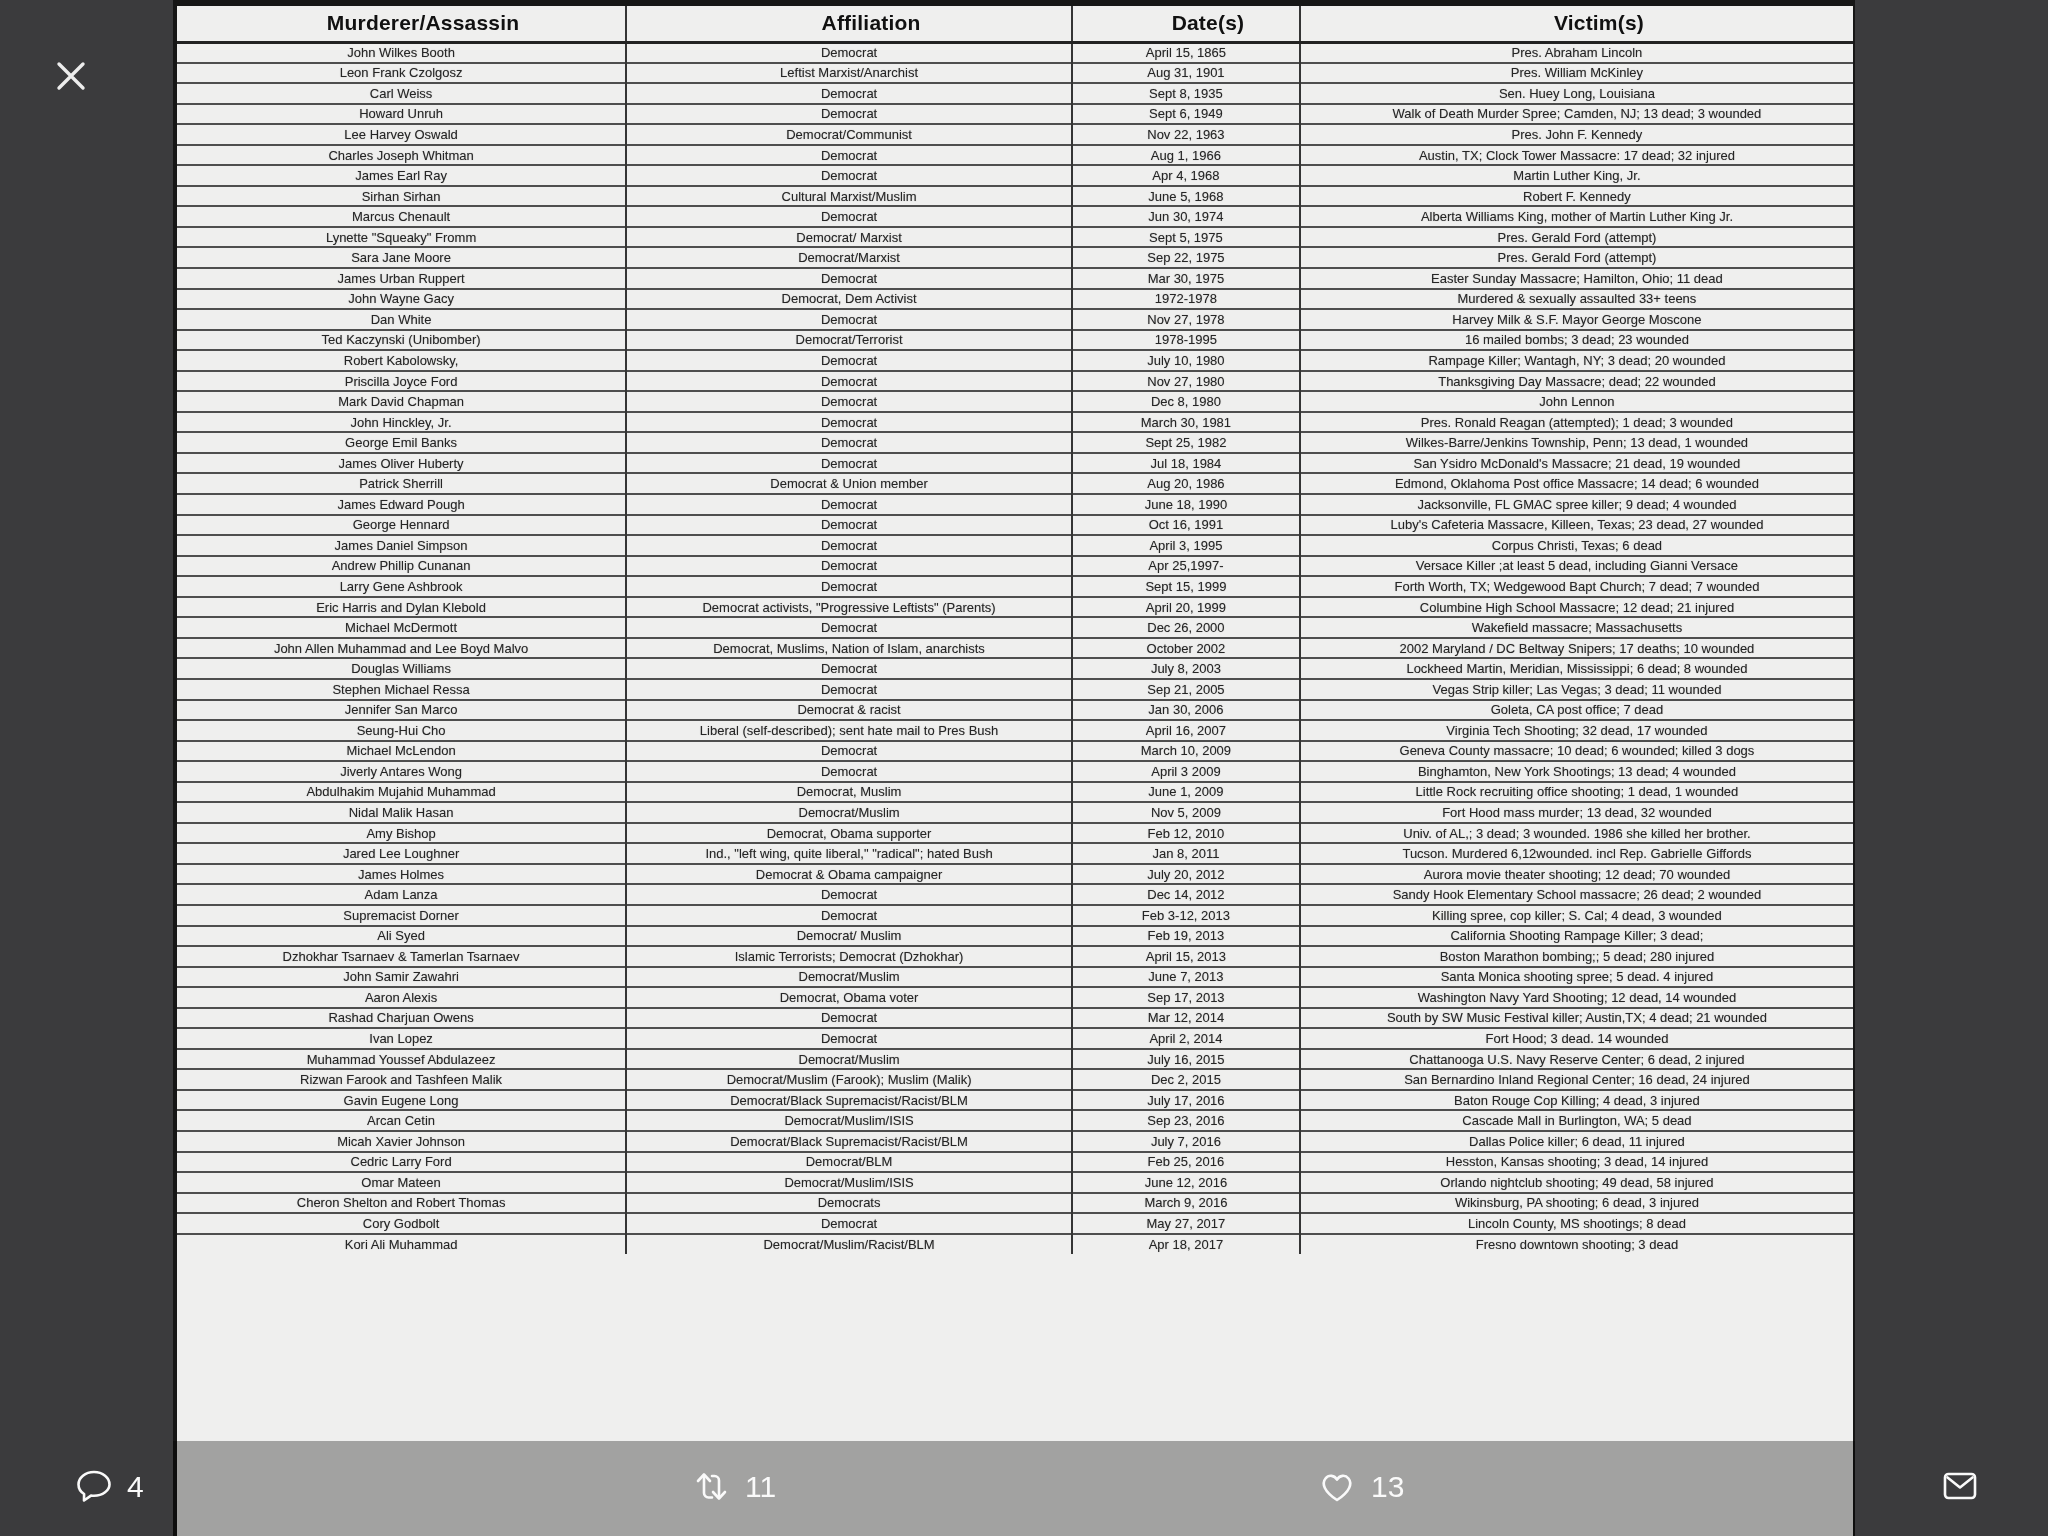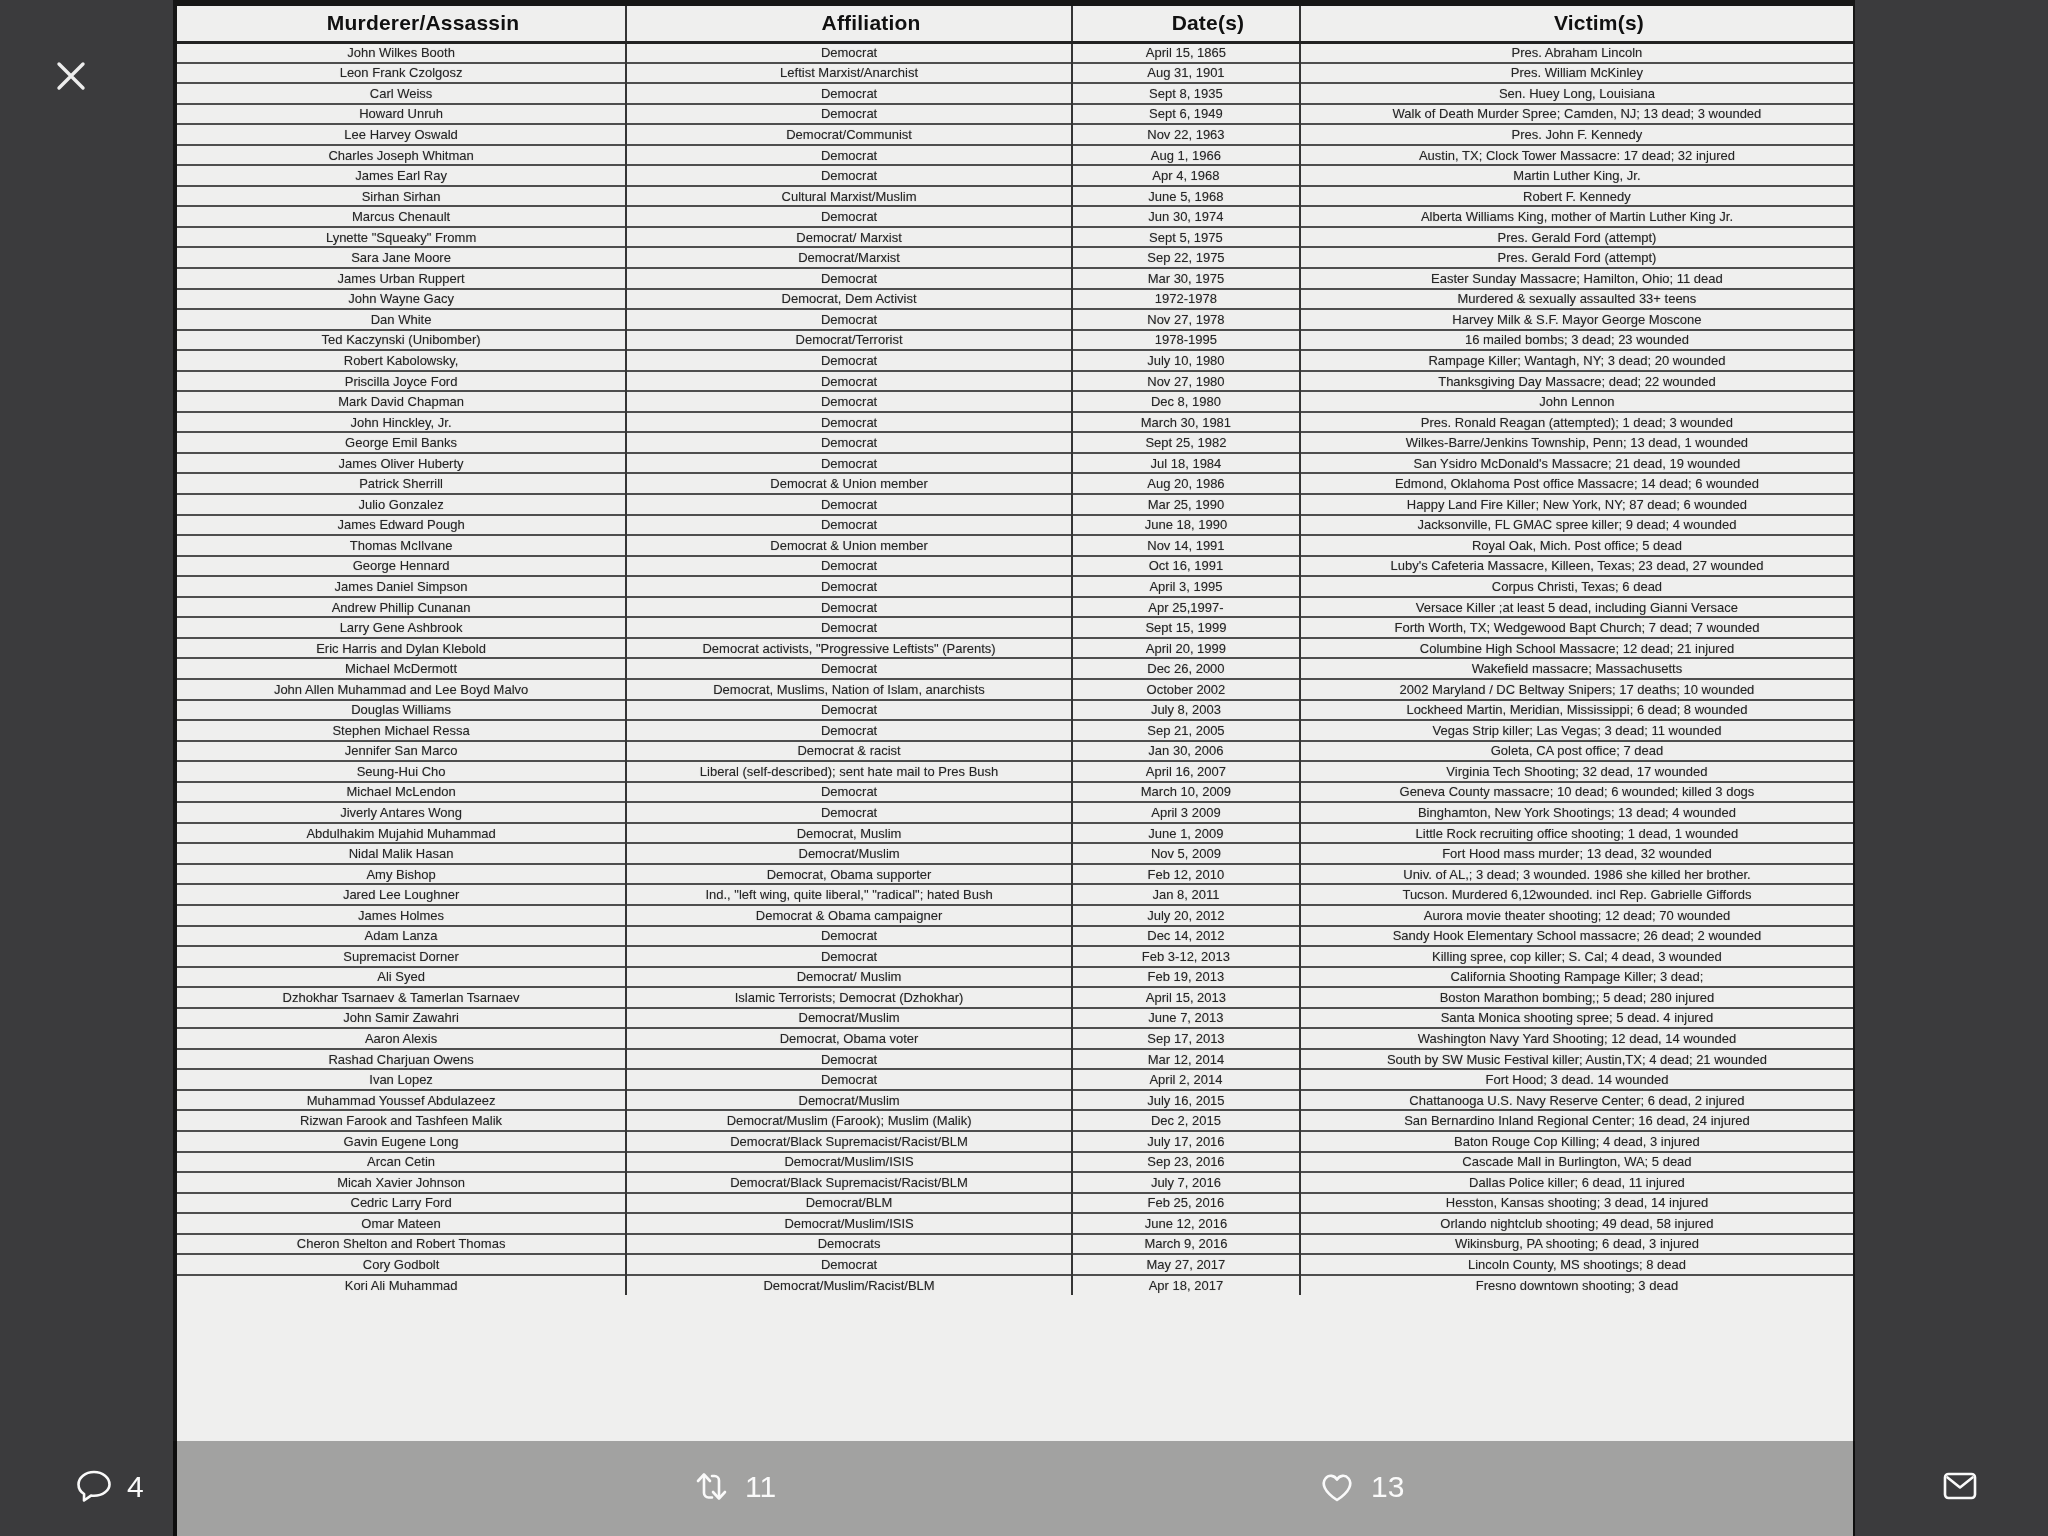--- a/index.html
+++ b/index.html
@@ -203,36 +203,24 @@
         <td class="vline">Jul 18, 1984</td>
         <td>San Ysidro McDonald's Massacre; 21 dead, 19 wounded</td>
       </tr>
         <tr style="">
         <td class="vline">Patrick Sherrill</td>
         <td class="vline">Democrat &amp; Union member</td>
         <td class="vline">Aug 20, 1986</td>
         <td>Edmond, Oklahoma Post office Massacre; 14 dead; 6 wounded</td>
       </tr>
         <tr style="">
-        <td class="vline">Julio Gonzalez</td>
-        <td class="vline">Democrat</td>
-        <td class="vline">Mar 25, 1990</td>
-        <td>Happy Land Fire Killer; New York, NY; 87 dead; 6 wounded</td>
-      </tr>
-        <tr style="">
         <td class="vline">James Edward Pough</td>
         <td class="vline">Democrat</td>
         <td class="vline">June 18, 1990</td>
         <td>Jacksonville, FL GMAC spree killer;  9 dead; 4 wounded</td>
-      </tr>
-        <tr style="">
-        <td class="vline">Thomas McIlvane</td>
-        <td class="vline">Democrat &amp; Union member</td>
-        <td class="vline">Nov 14, 1991</td>
-        <td>Royal Oak, Mich. Post office; 5 dead</td>
       </tr>
         <tr style="">
         <td class="vline">George Hennard</td>
         <td class="vline">Democrat</td>
         <td class="vline">Oct 16, 1991</td>
         <td>Luby's Cafeteria Massacre, Killeen, Texas; 23 dead, 27 wounded</td>
       </tr>
         <tr style="">
         <td class="vline">James Daniel Simpson</td>
         <td class="vline">Democrat</td>

